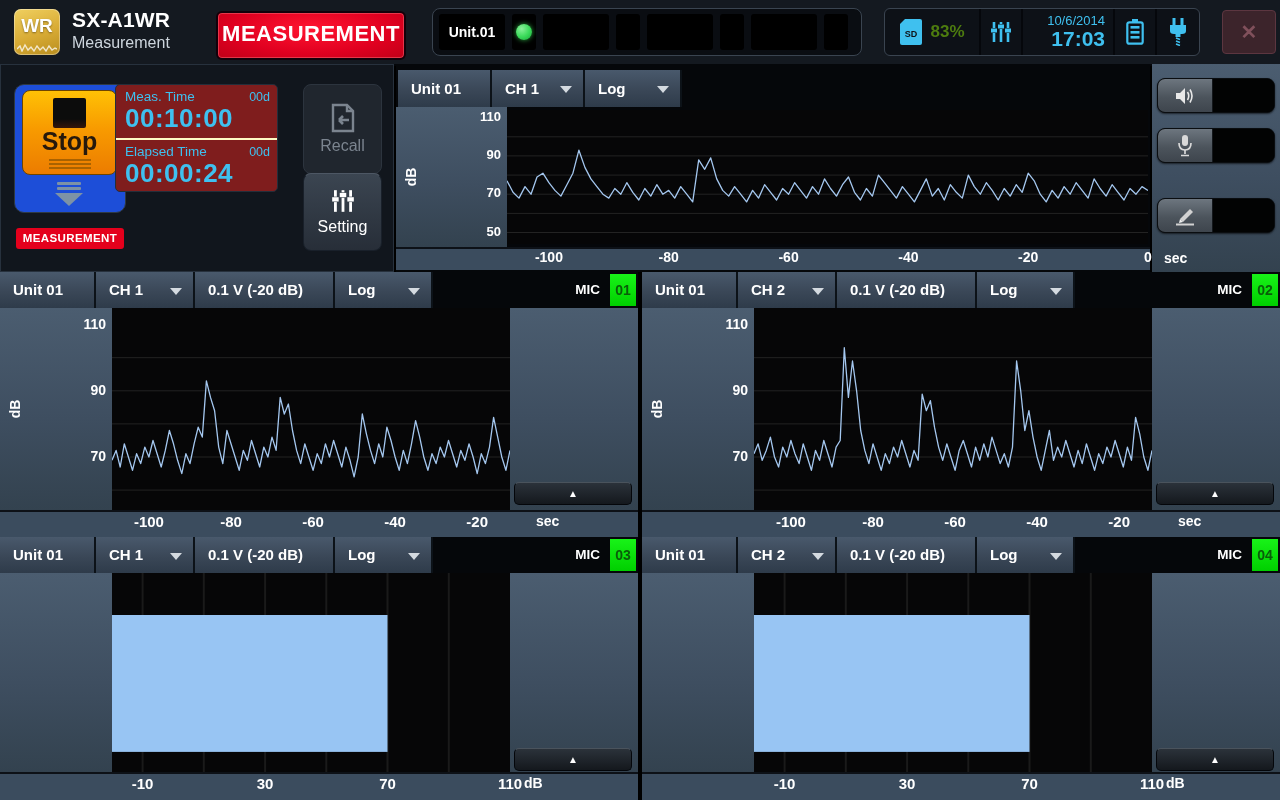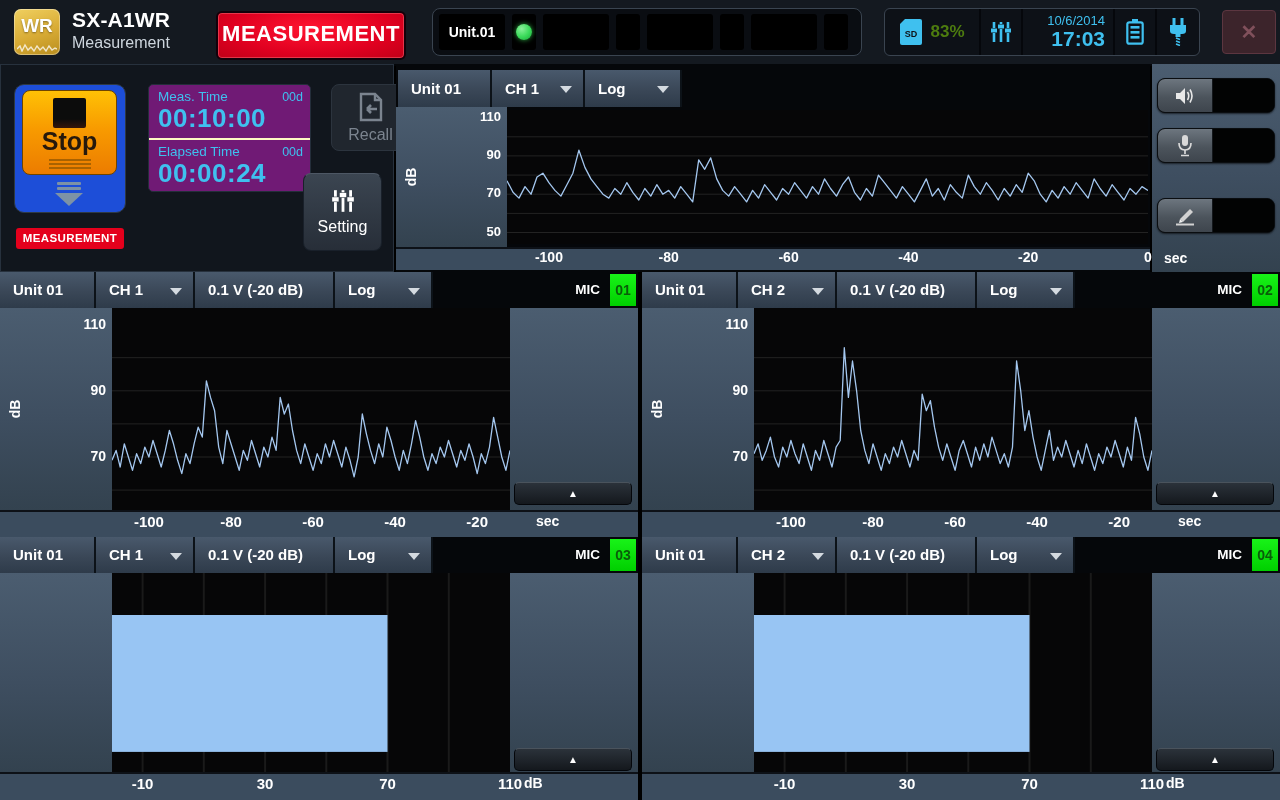--- a/index.html
+++ b/index.html
@@ -41,29 +41,29 @@
   .stop-btn{position:absolute;left:7px;top:5px;width:95px;height:85px;border-radius:8px;
     background:linear-gradient(180deg,#ffc105 0%,#f89b00 45%,#ec7c00 100%);border:1px solid #6e4500;box-sizing:border-box;}
   .stop-sq{position:absolute;left:30px;top:7px;width:33px;height:30px;background:linear-gradient(180deg,#0c0c0c 70%,#35160a 100%);border-radius:2px;}
   .stop-lbl{position:absolute;left:0;right:0;top:36px;text-align:center;color:#26190c;font-size:25px;font-weight:bold;}
   .grip{position:absolute;left:26px;width:42px;height:1.5px;background:#a96200;}
   .dn-arrow{position:absolute;left:36px;top:95px;width:36px;text-align:center;}
   .dn-arrow .bar{height:3px;background:#7d92a6;margin:2px 6px 0 6px;border-radius:1px;}
   .dn-arrow .tri{width:0;height:0;border-left:14px solid transparent;border-right:14px solid transparent;border-top:13px solid #7d92a6;margin:3px auto 0 auto;}
   .badge-red{position:absolute;left:15px;top:163px;width:108px;height:21px;background:#e4001c;border-radius:3px;
     color:#fff;font-size:11.5px;font-weight:bold;text-align:center;line-height:21px;letter-spacing:.4px;}
-  .time-panel{position:absolute;left:147px;top:19px;width:163px;height:108px;background:#701a75;border:1px solid #242e3a;border-radius:5px;box-sizing:border-box;}
+  .time-panel{position:absolute;left:114px;top:19px;width:163px;height:108px;background:#7f1d1d;border:1px solid #242e3a;border-radius:5px;box-sizing:border-box;}
   .trow{height:53px;box-sizing:border-box;padding:4px 7px 0 9px;}
   .trow+.trow{border-top:2px solid #fef9c3;}
   .tline{display:flex;justify-content:space-between;align-items:baseline;}
   .tlabel{color:#3fc0ef;font-size:13.5px;}
   .tdays{color:#3fc0ef;font-size:12.5px;}
   .tbig{color:#3fc0ef;font-size:26px;font-weight:bold;text-align:left;margin-top:-1px;letter-spacing:.5px;}
   .sq-btn{position:absolute;left:302px;width:79px;border-radius:8px;box-sizing:border-box;display:flex;flex-direction:column;align-items:center;justify-content:center;gap:4px;}
-  .recall{top:19px;height:67px;background:#20262e;border:1px solid #2c343e;color:#7b848f;font-size:16px;margin-left:28px;}
+  .recall{top:19px;height:90px;background:#20262e;border:1px solid #2c343e;color:#7b848f;font-size:16px;}
   .setting{top:108px;height:78px;background:linear-gradient(180deg,#3b4551 0%,#272e38 100%);border:1px solid #19202a;border-top-color:#4d5764;color:#fff;font-size:16px;}
   
   .qpanel{position:absolute;background:#05070a;}
   .qhead{position:relative;display:flex;height:36px;}
   .hcell{position:relative;background:linear-gradient(180deg,#49596c 0%,#3a4757 55%,#2e3b4a 100%);
     border-right:2px solid #0c1218;box-sizing:border-box;color:#fff;font-size:15px;font-weight:bold;line-height:36px;padding-left:13px;}
   .caret{position:absolute;right:11px;top:16px;width:0;height:0;border-left:6px solid transparent;border-right:6px solid transparent;border-top:7px solid #d4dae0;}
   .hfill{flex:1;background:#05070a;}
   .mic{position:absolute;right:38px;top:0;line-height:36px;color:#fff;font-size:13.5px;font-weight:bold;}
   .micbadge{position:absolute;right:2px;top:2px;width:26px;height:32px;background:linear-gradient(180deg,#18f318 0%,#00cf00 100%);

